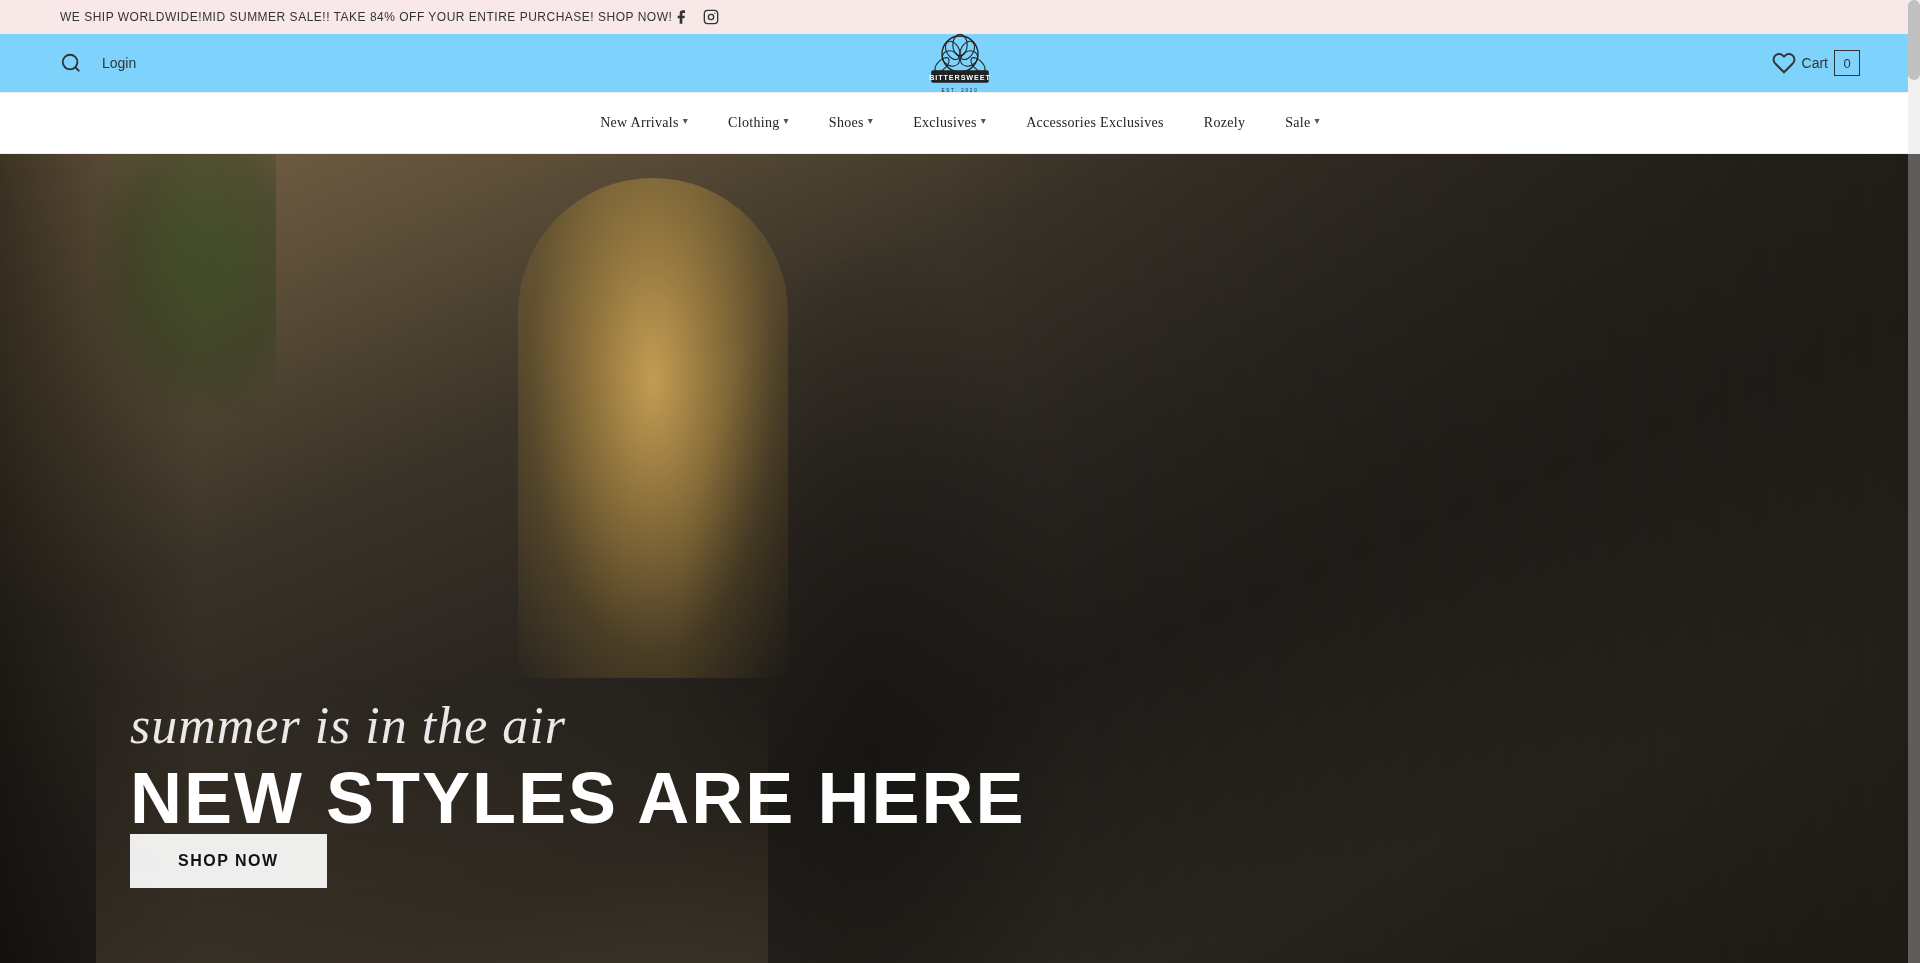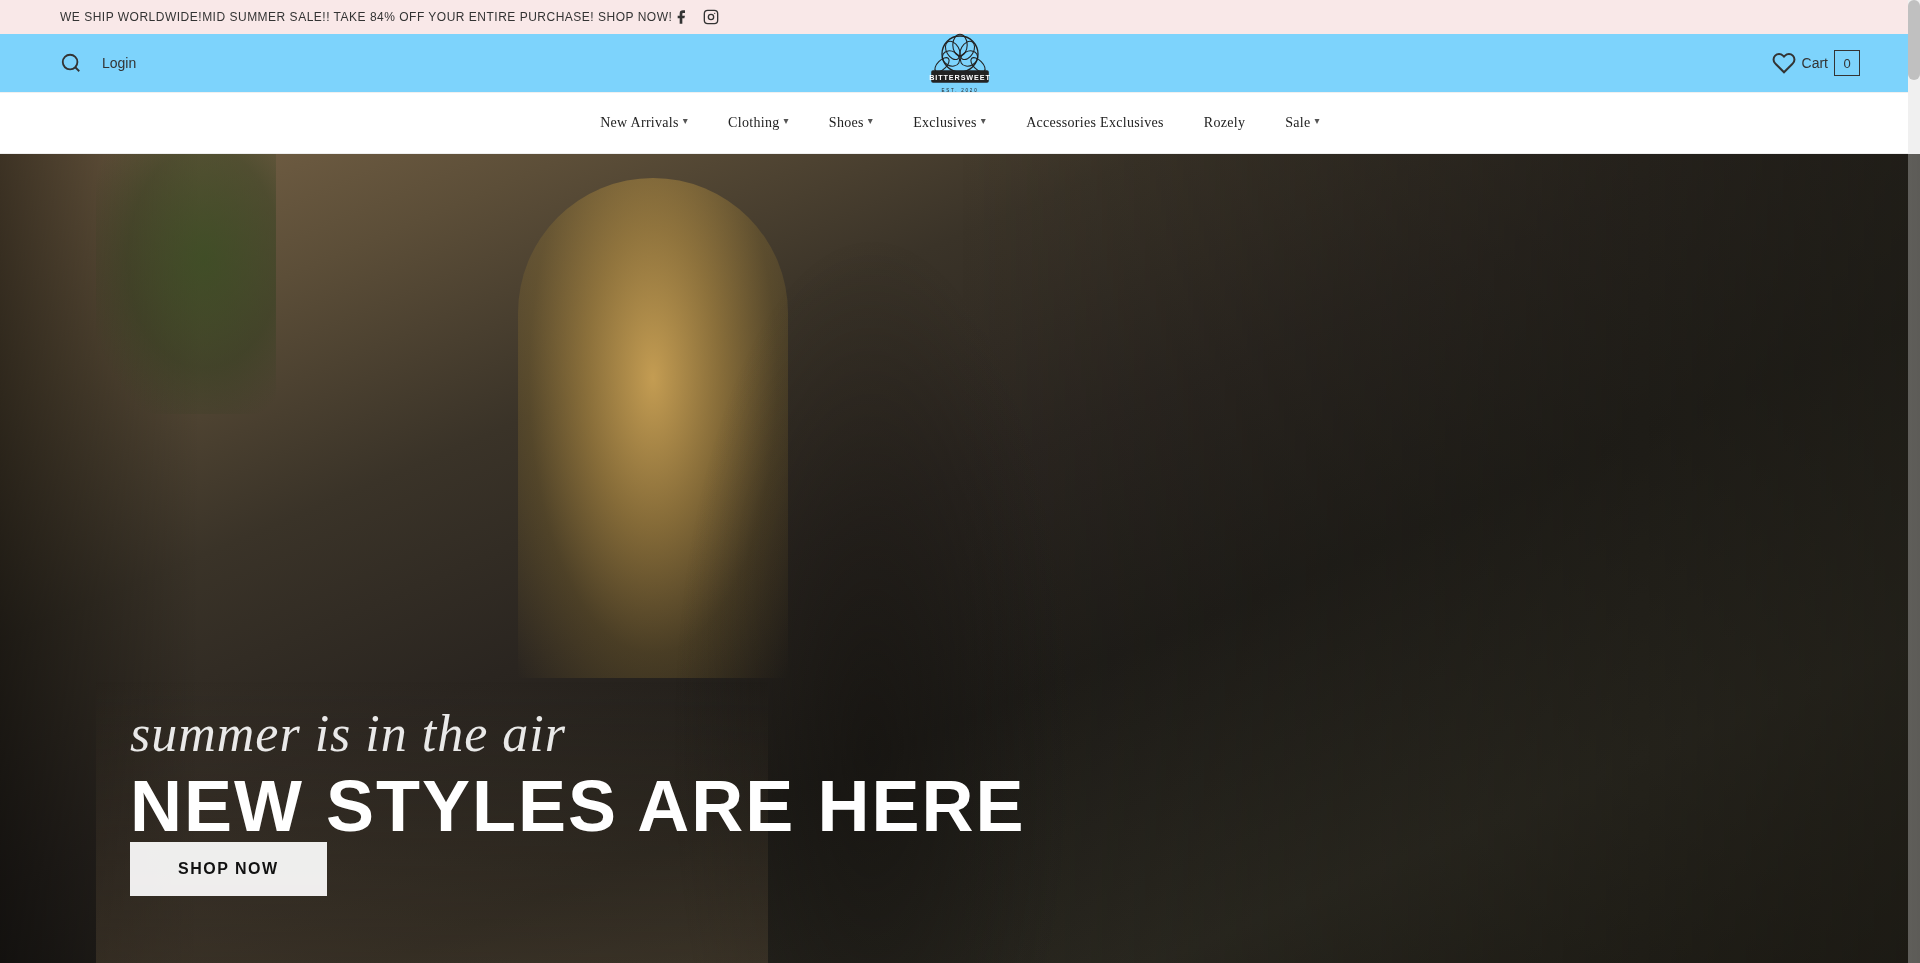--- a/index.html
+++ b/index.html
@@ -140,21 +140,21 @@
       position: relative;
       width: 100%;
       height: 810px;
       overflow: hidden;
       background: #2c2c2c;
     }
 
     
     .hero-text {
       position: absolute;
-      bottom: 68px;
+      bottom: 76px;
       left: 130px;
       z-index: 10;
       color: #fff;
     }
     .hero-script {
       font-size: 52px;
       font-style: italic;
       font-weight: 300;
       color: rgba(255,255,255,0.9);
       line-height: 1.1;

